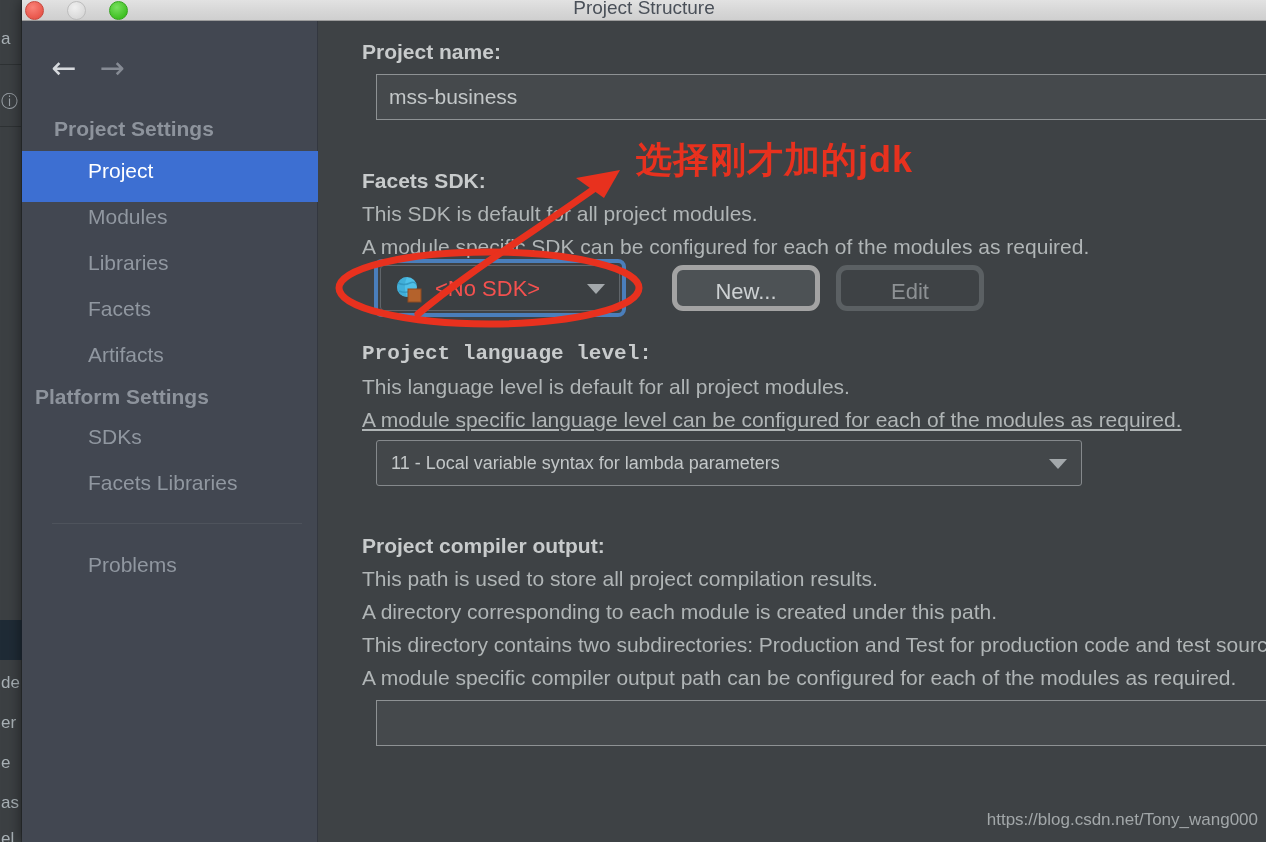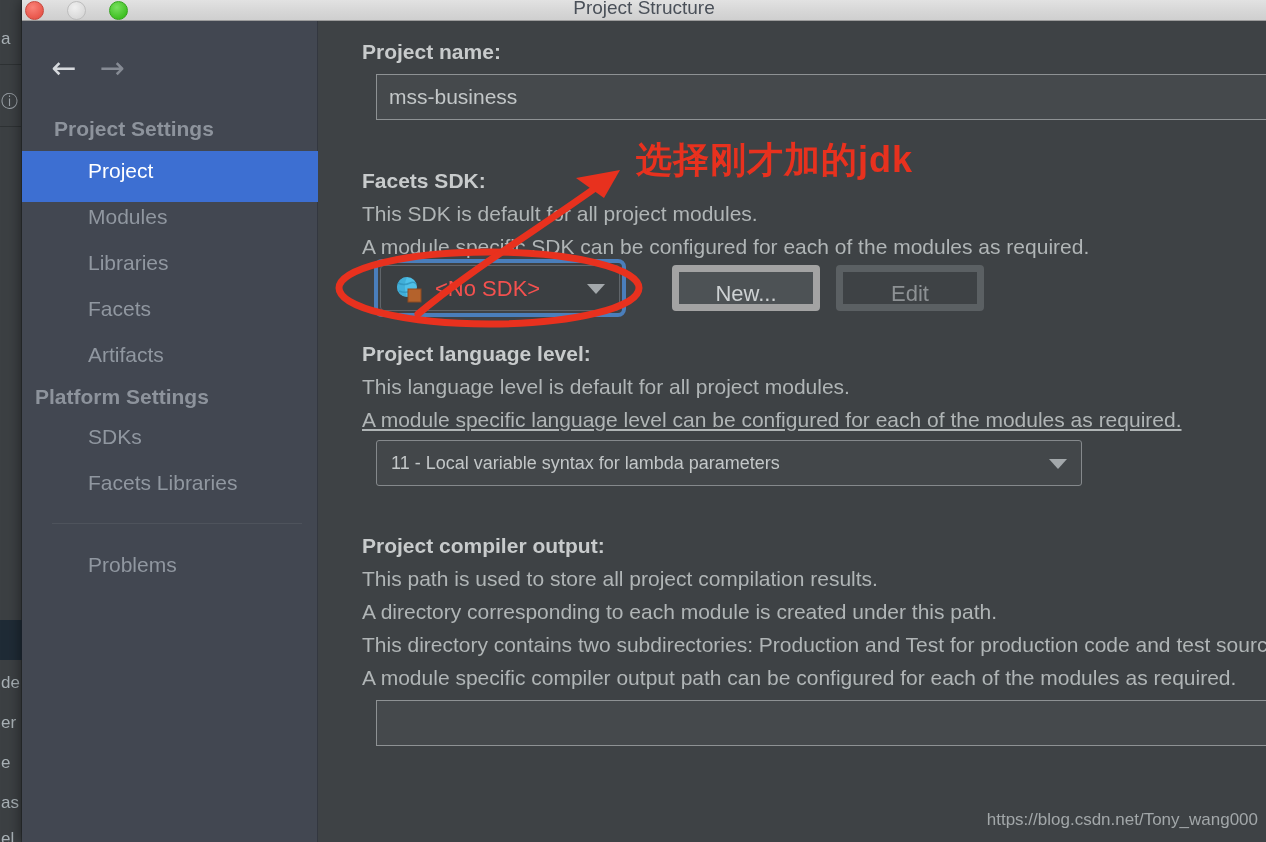--- a/index.html
+++ b/index.html
@@ -237,22 +237,22 @@
     position: absolute;
     left: 14px; top: 0;
     line-height: 44px;
     font-size: 18px;
     color: #c3c7c8;
     white-space: nowrap;
   }
   .btn {
     position: absolute;
     background: #4d5255;
-    border: 7px solid #a3a3a3;
-    border-radius: 4px;
+    border: 5px solid #a3a3a3;
+    border-radius: 11px;
     box-sizing: border-box;
     text-align: center;
     font-size: 22px;
     color: #cdd1d3;
     line-height: 44px;
   }
   .btn.disabled {
     background: transparent;
     color: #8d9194;
     border-color: #5b6063;
@@ -351,21 +351,21 @@
         </svg>
       </span>
       <span class="sdk-text">&lt;No SDK&gt;</span>
       <span class="caret"></span>
     </div>
     <div class="combo-focus" style="left:56px; top:238px; width:252px; height:58px;"></div>
 
     <div class="btn" style="left:354px; top:244px; width:148px; height:46px;">New...</div>
     <div class="btn disabled" style="left:518px; top:244px; width:148px; height:46px;">Edit</div>
 
-    <div class="lbl-bold" style="left:44px; top:320px;">Project language level:</div>
+    <div class="lbl-bold" style="left:44px; top:320px;font-family:Liberation Mono, monospace;">Project language level:</div>
     <div class="lbl-desc" style="left:44px; top:353px;">This language level is default for all project modules.</div>
     <div class="lbl-desc" style="left:44px; top:386px;text-decoration:underline;">A module specific language level can be configured for each of the modules as required.</div>
 
     <div class="combo" style="left:58px; top:419px; width:706px; height:46px; background:#43474a; border-color:#85898c; border-radius:3px;">
       <span class="combo-value">11 - Local variable syntax for lambda parameters</span>
       <span class="caret"></span>
     </div>
 
     <div class="lbl-bold" style="left:44px; top:512px;">Project compiler output:</div>
     <div class="lbl-desc" style="left:44px; top:545px;">This path is used to store all project compilation results.</div>

